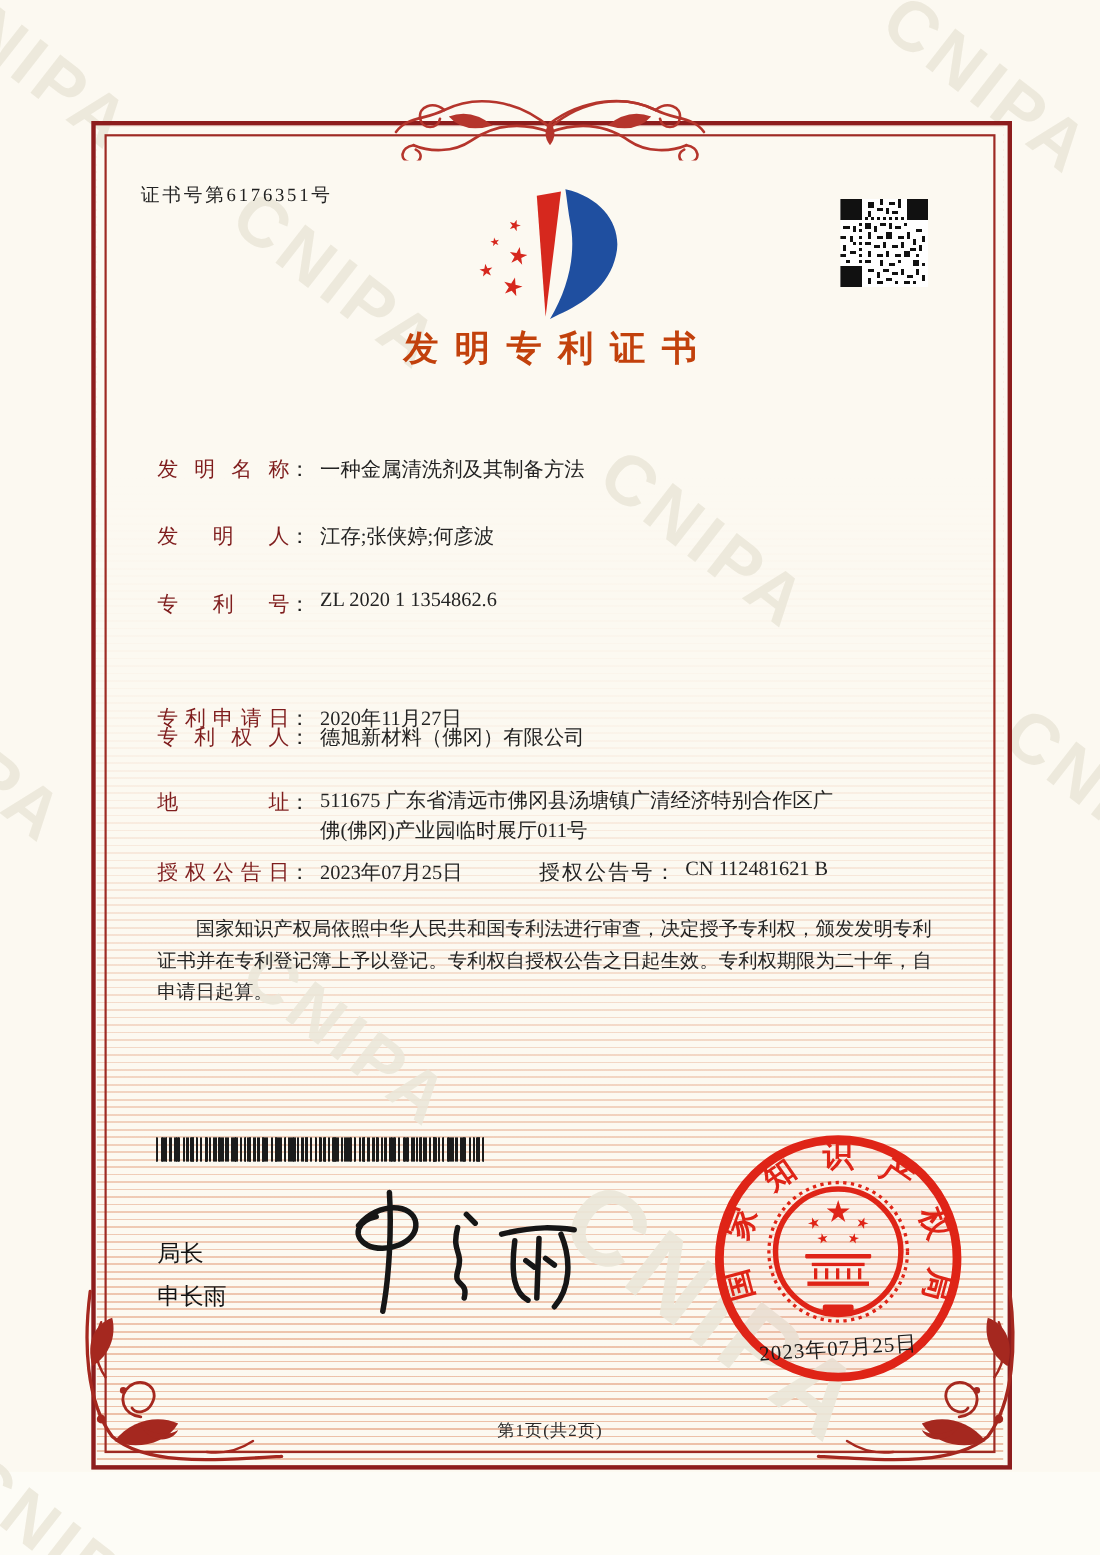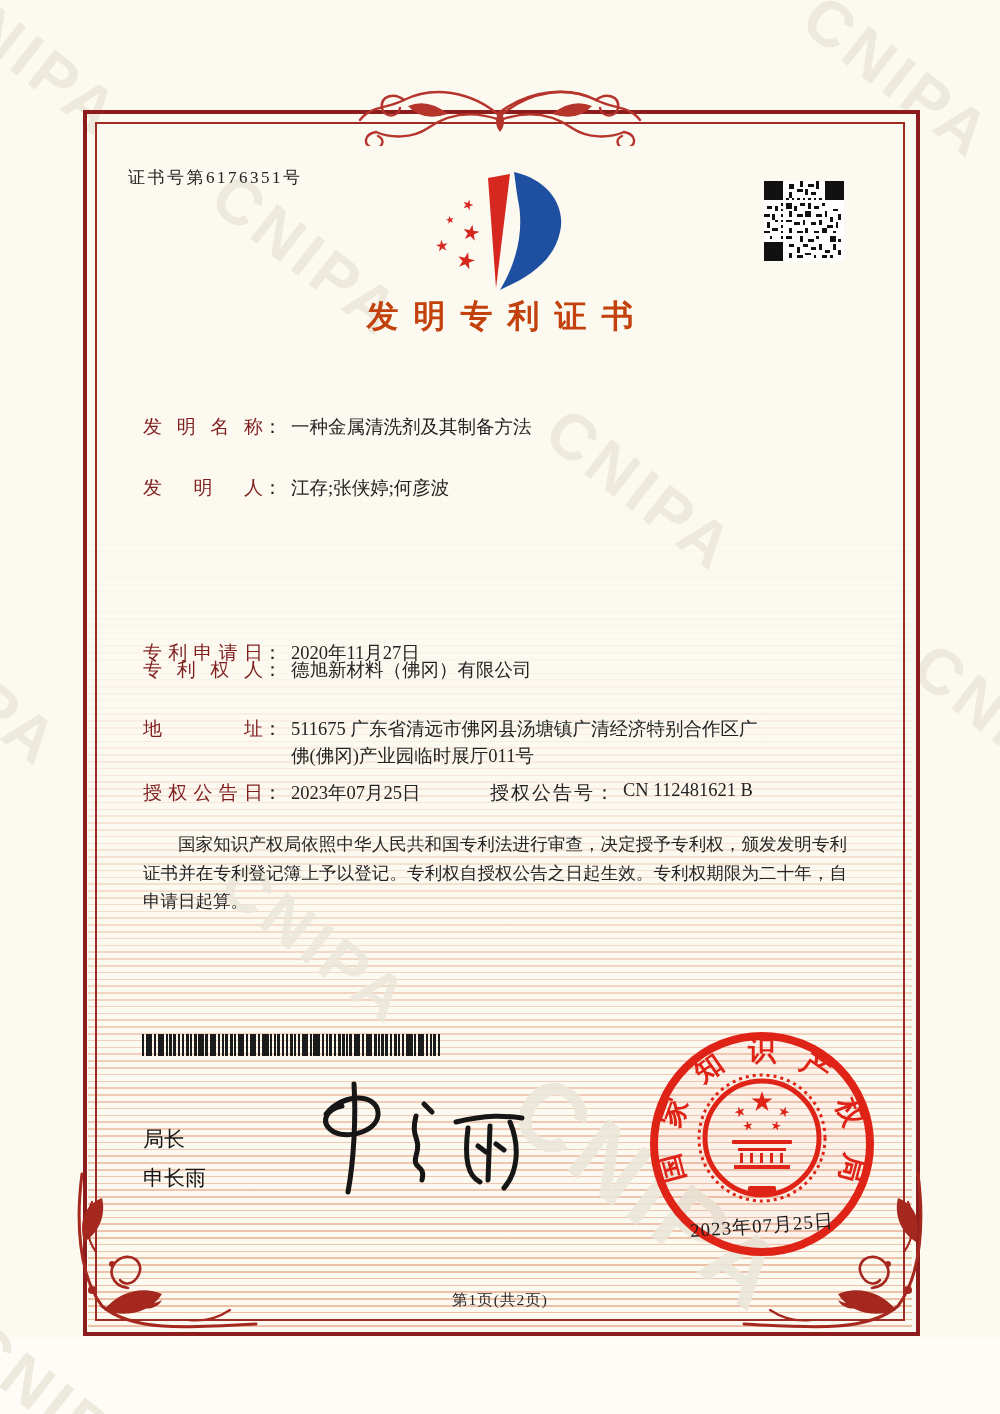--- a/index.html
+++ b/index.html
@@ -261,20 +261,23 @@
     </svg>
 
     <div class="abs doc-title">发明专利证书</div>
 
     <div class="abs row r0">
       <span class="flabel">发明名称</span><span class="colon">：</span><span class="fvalue">一种金属清洗剂及其制备方法</span>
     </div>
     <div class="abs row r1">
       <span class="flabel">发明人</span><span class="colon">：</span><span class="fvalue">江存;张侠婷;何彦波</span>
     </div>
+    <div class="abs row r2">
+      <span class="flabel">专利号</span><span class="colon">：</span><span class="fvalue">ZL 2020 1 1354862.6</span>
+    </div>
     <div class="abs row r3">
       <span class="flabel">专利申请日</span><span class="colon">：</span><span class="fvalue">2020年11月27日</span>
     </div>
     <div class="abs row r4">
       <span class="flabel">专利权人</span><span class="colon">：</span><span class="fvalue">德旭新材料（佛冈）有限公司</span>
     </div>
     <div class="abs row r5">
       <span class="flabel">地址</span><span class="colon">：</span><span class="fvalue addr-value">511675 广东省清远市佛冈县汤塘镇广清经济特别合作区广佛(佛冈)产业园临时展厅011号</span>
     </div>
 

